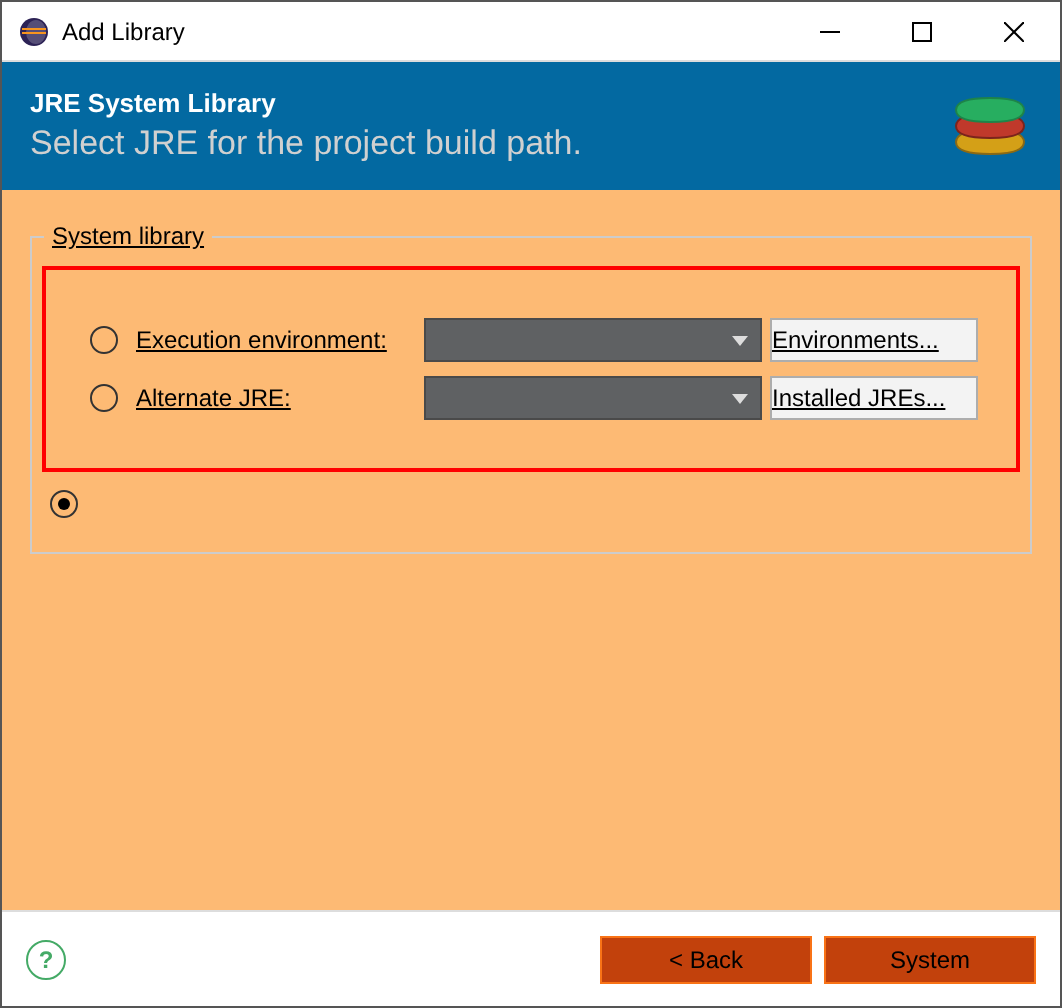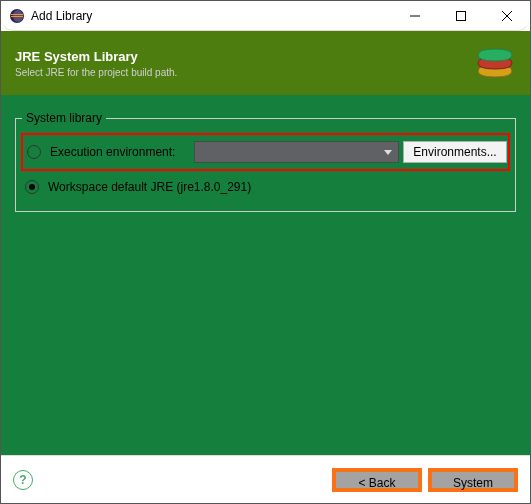--- a/index.html
+++ b/index.html
@@ -1,38 +1,38 @@
 <!DOCTYPE html>
 <html><head>
 <meta charset="utf-8">
 <style>
   * { box-sizing: border-box; margin: 0; padding: 0; font-family: "Segoe UI", Tahoma, sans-serif; font-size: 12px; }
   body { width: 531px; height: 504px; background: #fff; border: 1px solid #555; display: flex; flex-direction: column; }
-  .titlebar { height: 30px; background: #fff; display: flex; align-items: center; padding: 0 0 0 8px; border-bottom: 1px solid #ddd; border-radius: 13px; }
+  .titlebar { height: 30px; background: #fff; display: flex; align-items: center; padding: 0 0 0 8px; border-bottom: 1px solid #ddd; }
   .titlebar .app-icon { width: 16px; height: 16px; margin-right: 6px; display:flex;align-items:center;justify-content:center;}
   .titlebar .title { flex: 1; }
   .winbtn { width: 46px; height: 30px; display: flex; align-items: center; justify-content: center; }
-  .header { background: #4d7c0f; color: #fff; padding: 10px 14px; display: flex; align-items: center; height: 64px; position:relative;}
+  .header { background: #0369a1; color: #fff; padding: 10px 14px; display: flex; align-items: center; height: 64px; position:relative;}
   .header h1 { font-size: 13px; font-weight: bold; }
-  .header p { font-size: 10px; color: #d0d0d0; margin-top: 3px; }
+  .header p { font-size: 17px; color: #d0d0d0; margin-top: 3px; }
   .header .hicon { position:absolute; right:10px; top:6px; }
-  .content { flex: 1; background: #15803d; padding: 16px 14px; }
+  .content { flex: 1; background: #fdba74; padding: 16px 14px; text-decoration: underline; }
   fieldset { border: 1px solid #ccc; padding: 8px 6px 8px 6px; }
   legend { padding: 0 4px; }
   .row { display: flex; align-items: center; height: 26px; gap: 4px; margin: 3px 0; }
-  .highlight { border: 2px solid #ff0000; padding: 1px; margin: 0 -1px; }
+  .highlight { border: 2px solid #ff0000; padding: 19px; margin: 0 -1px; }
   .radio { width: 14px; height: 14px; border: 1px solid #333; border-radius: 50%; margin: 0 5px 0 3px; display:flex;align-items:center;justify-content:center;flex-shrink:0;}
   .radio.selected::after { content:''; width:6px;height:6px;background:#000;border-radius:50%;}
   .rlabel { width: 140px; flex-shrink: 0; }
   .combo { flex: 1; height: 22px; background: #5f6163; border: 1px solid #4a4a4a; position: relative; }
   .combo::after { content:''; position:absolute; right:6px; top:8px; border-left:4px solid transparent;border-right:4px solid transparent;border-top:5px solid #ddd;}
-  .sidebtn { width: 104px; height: 22px; background: #f3f3f3; border: 1px solid #adadad; text-align: center; line-height: 20px; flex-shrink:0;}
+  .sidebtn { width: 104px; height: 22px; background: #f3f3f3; border: 1px solid #adadad; line-height: 20px; flex-shrink:0;}
   .footer { height: 48px; border-top: 1px solid #ddd; display: flex; align-items: center; padding: 0 12px; gap: 6px; }
   .help { width: 20px; height: 20px; border: 1.5px solid #4a6; border-radius: 50%; color:#4a6; display:flex;align-items:center;justify-content:center;font-weight:bold;font-size:12px; margin-right:auto;}
-  .navbtn { width: 90px; height: 24px; background: #a3a3a3; border: 4px solid #f97316; line-height: 22px; text-align: center; }
+  .navbtn { width: 106px; height: 24px; background: #c2410c; border: 1px solid #f97316; line-height: 22px; text-align: center; }
   .navbtn.disabled { color: rgba(0,0,0,0.4); }
 </style>
 </head>
 <body>
 
 <div class="titlebar">
   <span class="app-icon">
     <svg width="16" height="16" viewBox="0 0 16 16">
         <circle cx="8" cy="8" r="7" fill="#2c2255"></circle>
         <ellipse cx="9" cy="8" rx="5" ry="6" fill="#fff" opacity="0.2"></ellipse>
@@ -76,24 +76,29 @@
 <div class="content">
   <fieldset>
     <legend>System library</legend>
     <div class="highlight">
       <div class="row">
         <span class="radio"></span>
         <span class="rlabel">Execution environment:</span>
         <div class="combo"></div>
         <div class="sidebtn">Environments...</div>
       </div>
+      <div class="row">
+        <span class="radio"></span>
+        <span class="rlabel">Alternate JRE:</span>
+        <div class="combo"></div>
+        <div class="sidebtn">Installed JREs...</div>
+      </div>
     </div>
     <div class="row">
       <span class="radio selected"></span>
-      <span>Workspace default JRE (jre1.8.0_291)</span>
     </div>
   </fieldset>
 </div>
 
 <div class="footer">
   <div class="help">?</div>
   <div class="navbtn">&lt; Back</div>
   <div class="navbtn">System</div>
 </div>
 

